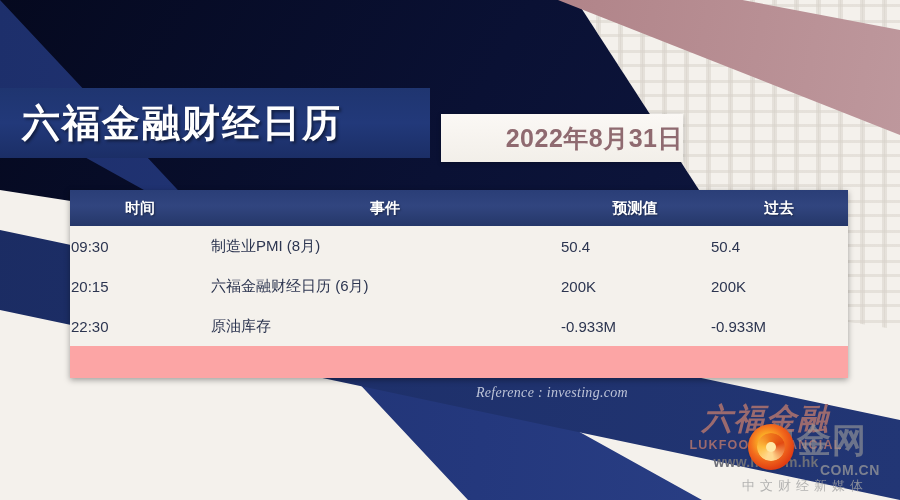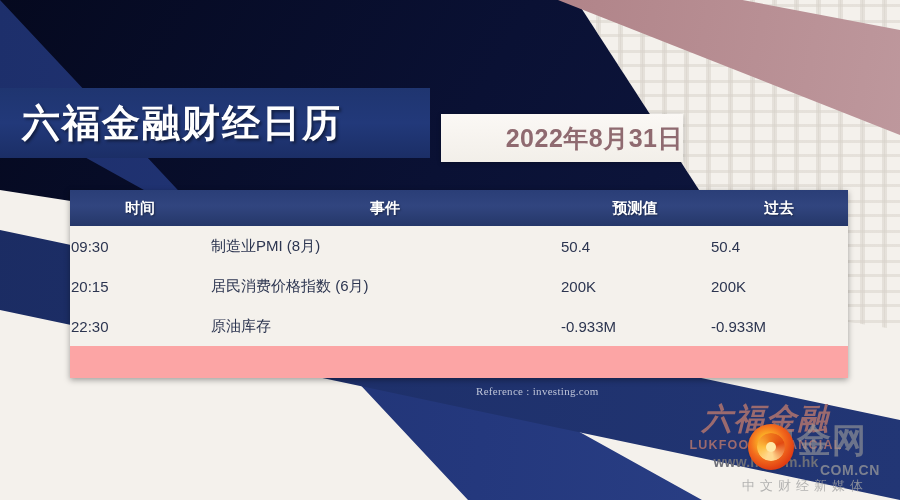--- a/index.html
+++ b/index.html
@@ -100,21 +100,21 @@
     height:38px;color:#2c3550;font-size:15px;text-align:left;
     background:#f4f1ec;
   }
   .col-time{width:140px;}
   .col-event{width:350px;}
   .col-forecast{width:150px;}
   .col-prev{width:138px;}
 
   .ref-note{
     position:absolute;left:476px;top:385px;
-    color:#cfd4e4;font-size:11px;
+    color:#cfd4e4;font-size:14px;font-style:italic;
     font-family:"Liberation Serif",serif;
     letter-spacing:.3px;opacity:.9;
   }
 
   
   .logo-lukfook{position:absolute;left:676px;top:404px;width:180px;text-align:center;}
   .logo-cn{
     color:#9b6a6e;font-size:30px;font-weight:700;letter-spacing:2px;
     line-height:1;white-space:nowrap;font-style:italic;
   }
@@ -203,21 +203,21 @@
       </thead>
       <tbody>
         <tr>
           <td>09:30</td>
           <td>制造业PMI (8月)</td>
           <td>50.4</td>
           <td>50.4</td>
         </tr>
         <tr>
           <td>20:15</td>
-          <td>居民消费价格指数 (6月)</td>
+          <td>六福金融财经日历 (6月)</td>
           <td>200K</td>
           <td>200K</td>
         </tr>
         <tr>
           <td>22:30</td>
           <td>原油库存</td>
           <td>-0.933M</td>
           <td>-0.933M</td>
         </tr>
       </tbody>

